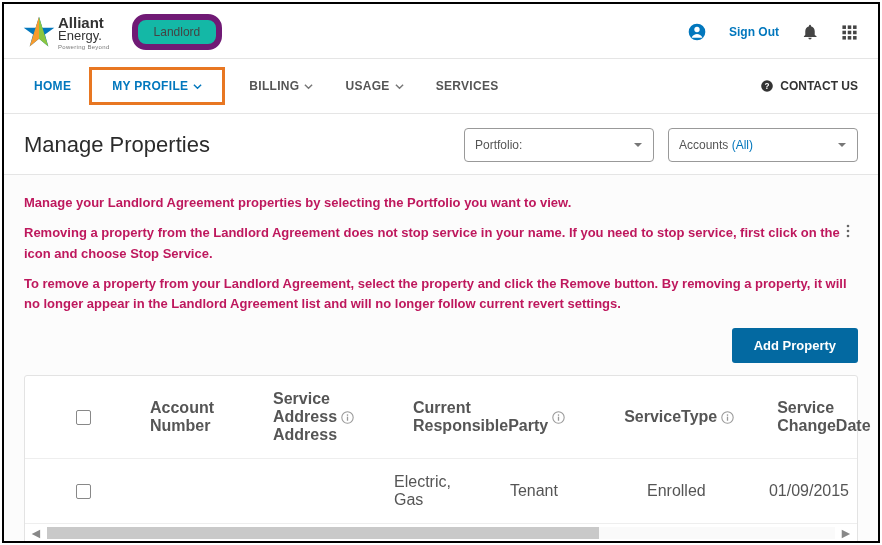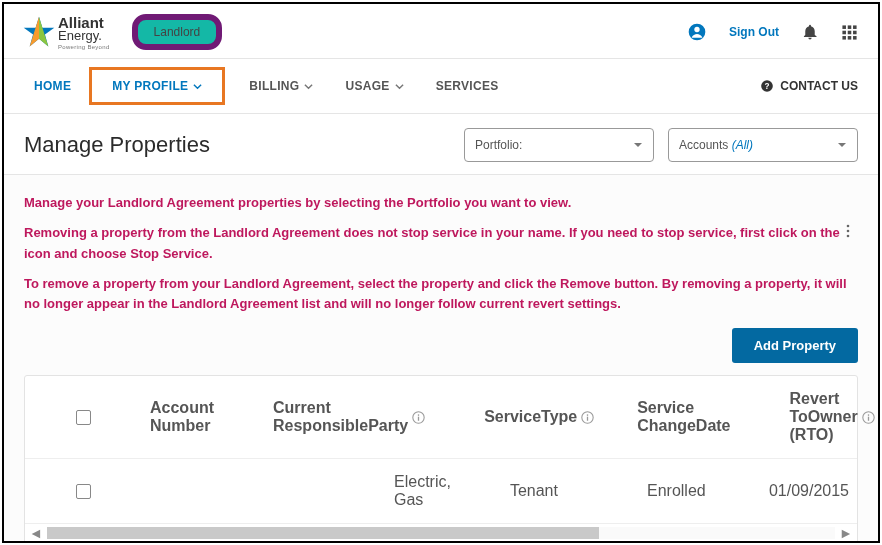--- a/index.html
+++ b/index.html
@@ -30,21 +30,21 @@
   .nav-spacer { flex: 1; }
   .contact { font-size: 12px; font-weight: 600; color: #333; display: inline-flex; align-items: center; gap: 6px; cursor: pointer; }
 
   
   .title-row { display: flex; align-items: center; padding: 14px 20px 12px; gap: 14px; border-bottom: 1px solid #e5e5e5; }
   .page-title { font-size: 22px; font-weight: 400; color: #2b2b2b; flex-shrink: 0; }
   .title-spacer { flex: 1; }
   .dropdown { border: 1px solid #999; border-radius: 4px; height: 34px; display: flex; align-items: center; justify-content: space-between; padding: 0 10px; font-size: 12px; color: #555; cursor: pointer; background: #fff; }
   .dd-portfolio { width: 190px; }
   .dd-accounts { width: 190px; }
-  .dd-link { color: #0277bd; font-style: italic; }
+  .dd-link { color: #0277bd; }
   .caret { width: 10px; height: 10px; }
 
   
   .content { padding: 18px 20px 10px; background: #fcfcfc; }
   .para { font-size: 13px; color: #be185d; line-height: 1.55; margin-bottom: 10px; font-weight: bold; }
   .dots-inline { display: inline-block; vertical-align: middle; padding: 0 2px; }
 
   .btn-row { display: flex; justify-content: flex-end; margin: 14px 0 12px; }
   .btn-primary { background: #0369a1; color: #fff; border: none; border-radius: 3px; padding: 10px 22px; font-size: 13px; font-weight: 600; cursor: pointer; }
 
@@ -192,20 +192,28 @@
     <div class="btn-row">
       <button class="btn-primary">Add Property</button>
     </div>
 
     <div class="table-wrap">
       <div class="thead">
         <div class="th col-chk">
             <span class="chk"></span>
           </div>
         <div class="th col-acct">Account Number</div>
+        <div class="th col-addr">
+          <span>Service Address Address</span>
+          <svg class="info-ic" viewBox="0 0 16 16">
+              <circle cx="8" cy="8" r="7" fill="none" stroke="#999" stroke-width="1.3"></circle>
+              <circle cx="8" cy="5" r="1" fill="#999"></circle>
+              <rect x="7.2" y="7" width="1.6" height="5" fill="#999"></rect>
+            </svg>
+        </div>
         <div class="th col-party">
           <span>Current ResponsibleParty</span>
           <svg class="info-ic" viewBox="0 0 16 16">
               <circle cx="8" cy="8" r="7" fill="none" stroke="#999" stroke-width="1.3"></circle>
               <circle cx="8" cy="5" r="1" fill="#999"></circle>
               <rect x="7.2" y="7" width="1.6" height="5" fill="#999"></rect>
             </svg>
         </div>
         <div class="th col-svc">
           <span>ServiceType</span>

